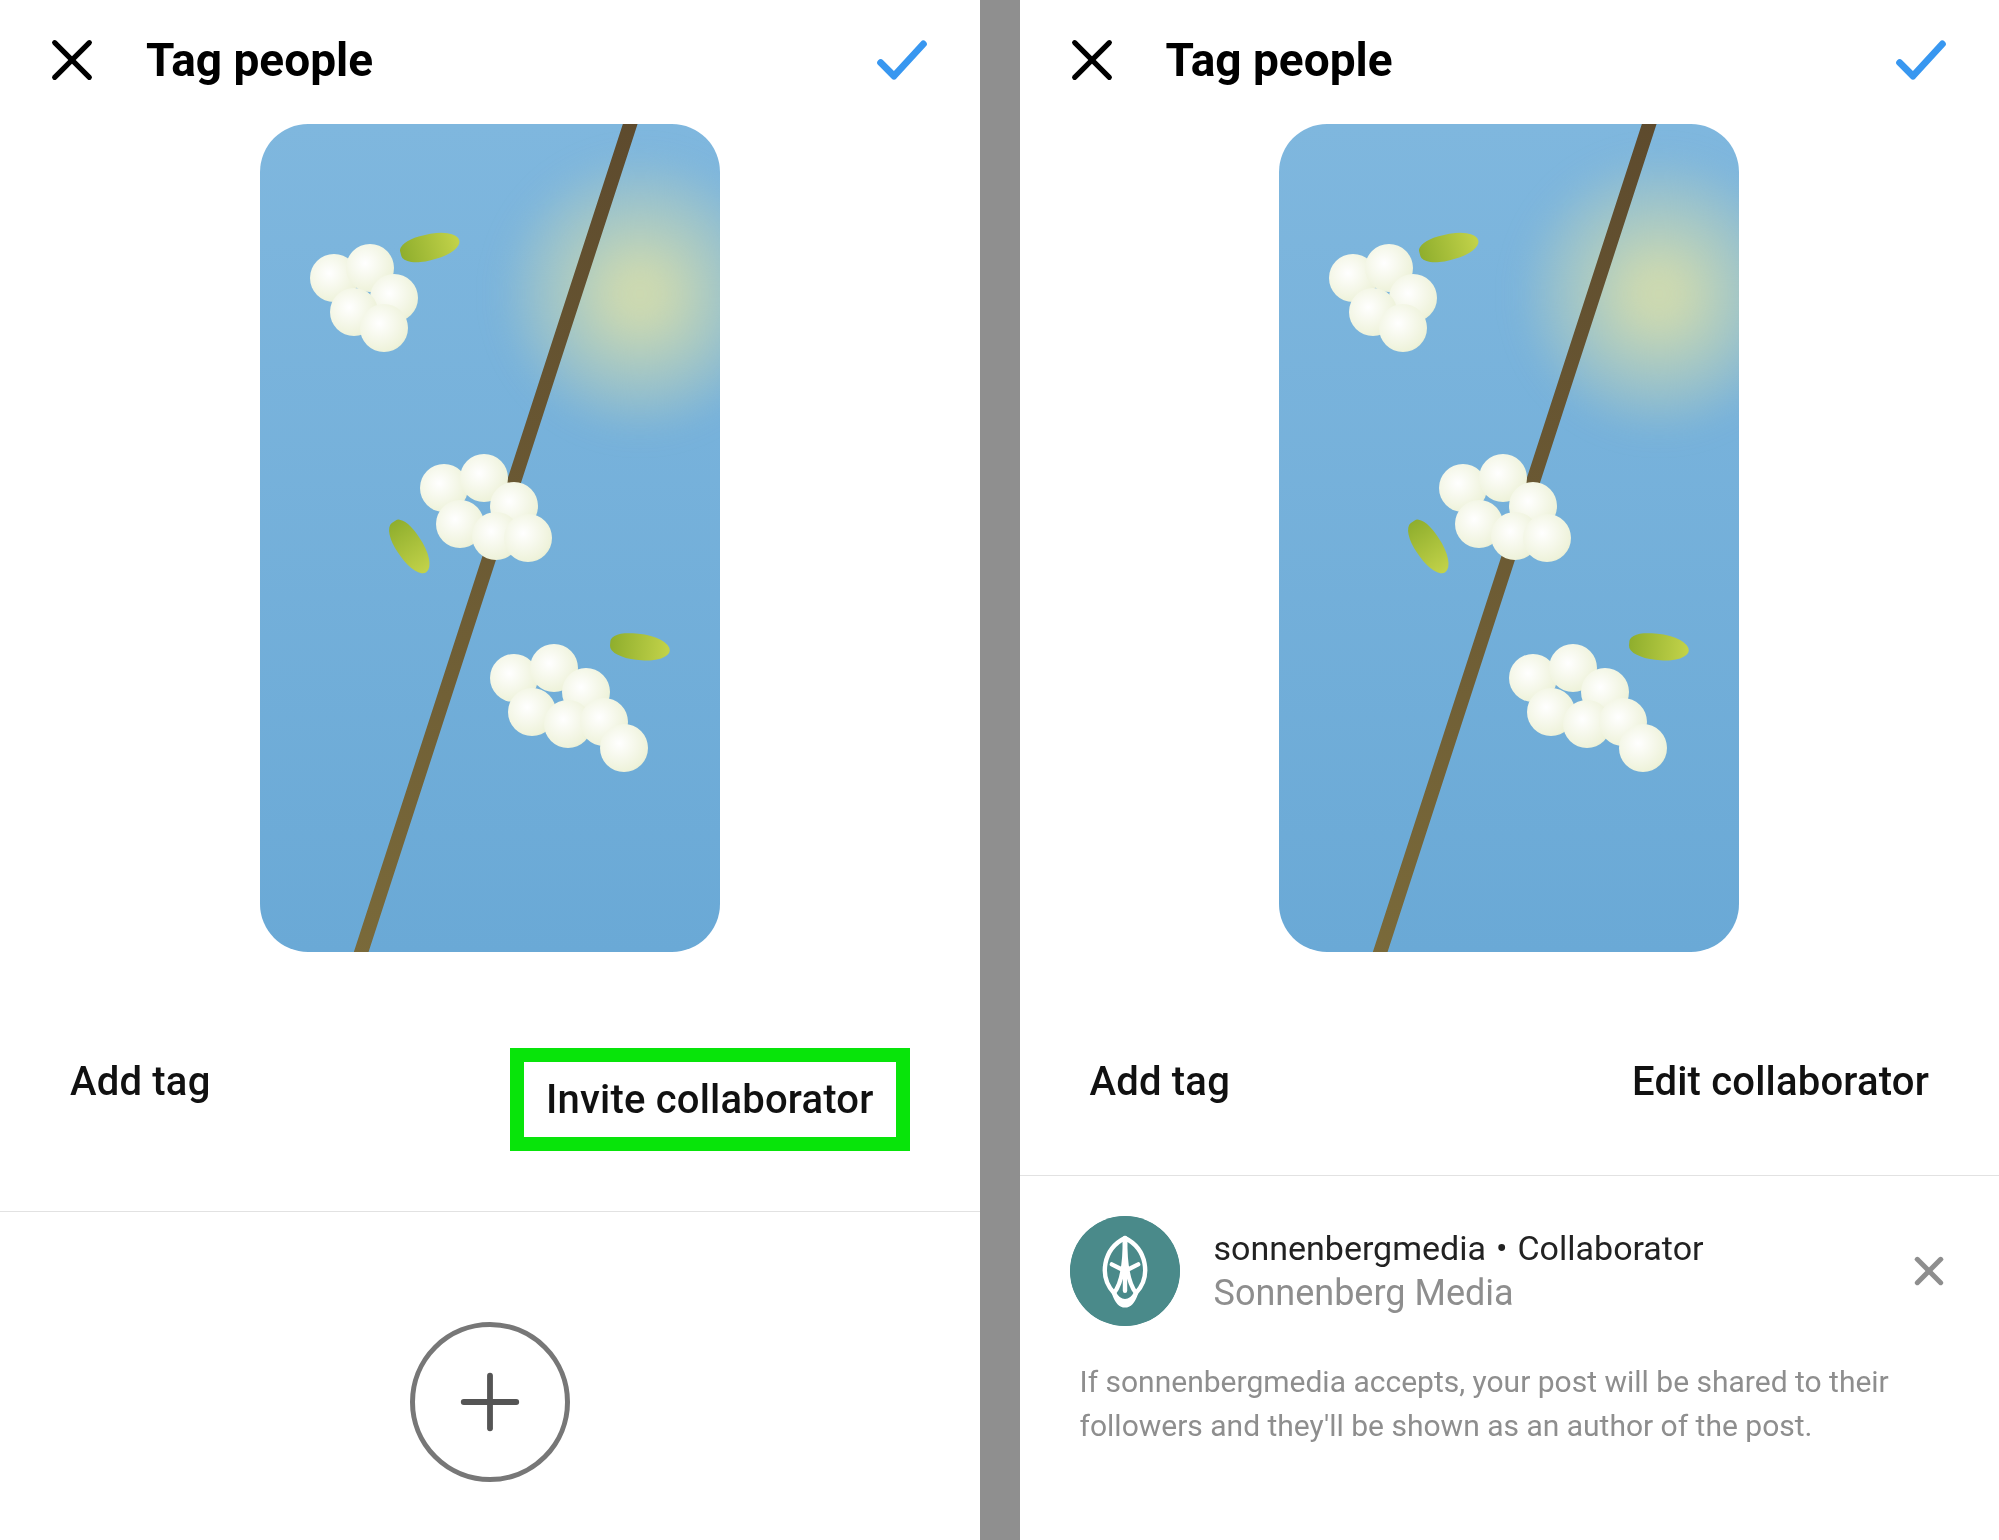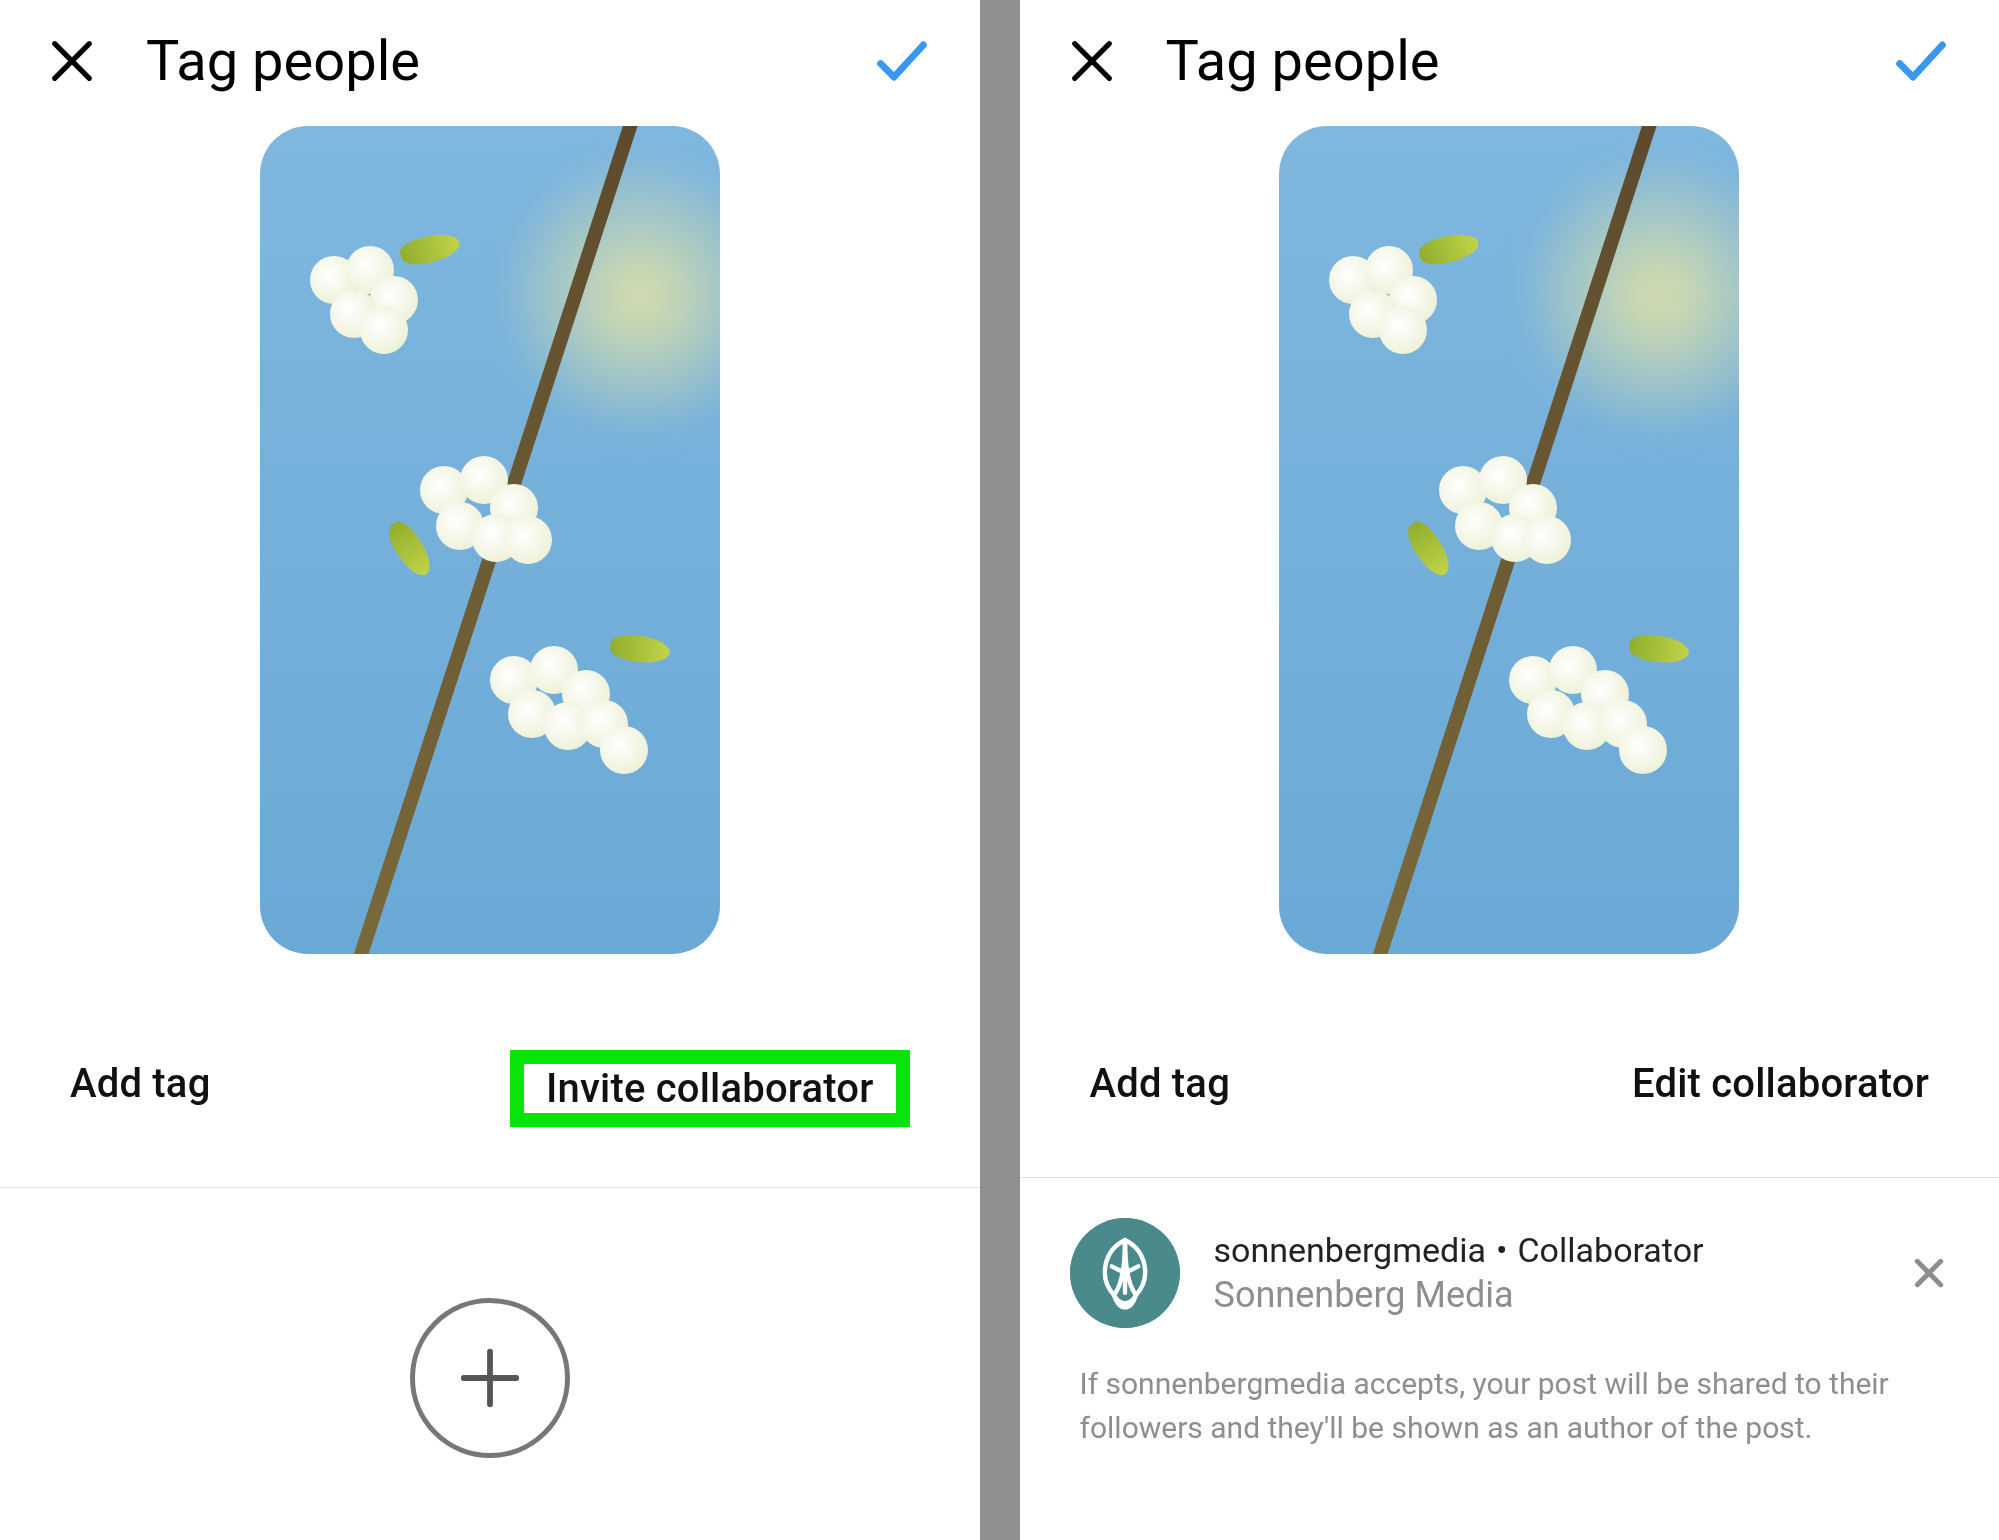--- a/index.html
+++ b/index.html
@@ -25,22 +25,22 @@
   .divider {
     width: 40px;
     background: #8f8f8f;
   }
   .header {
     display: flex;
     align-items: center;
     padding: 28px 46px 10px 46px;
   }
   .header .title {
-    font-size: 56px;
-    font-weight: 400;
+    font-size: 46px;
+    font-weight: 700;
     color: #000;
     margin-left: 48px;
   }
   .header .spacer { flex: 1; }
   .icon-btn { cursor: pointer; }
   .close-x svg { width: 52px; height: 52px; display:block; }
   .check svg { width: 64px; height: 64px; display:block; }
   .photo-wrap {
     display: flex;
     justify-content: center;
@@ -111,21 +111,21 @@
   }
   .action-label {
     font-size: 40px;
     font-weight: 500;
     color: #111;
     letter-spacing: 0.2px;
     padding: 10px 0;
   }
   .highlight-box {
     border: 14px solid #08e40a;
-    padding: 1px 22px;
+    padding: 14px 22px;
     display:inline-block;
   }
   .highlight-box .action-label { padding: 0; }
 
   .thin-sep {
     height: 1px;
     background: #e2e2e2;
     margin: 24px 0 0 0;
   }
 

